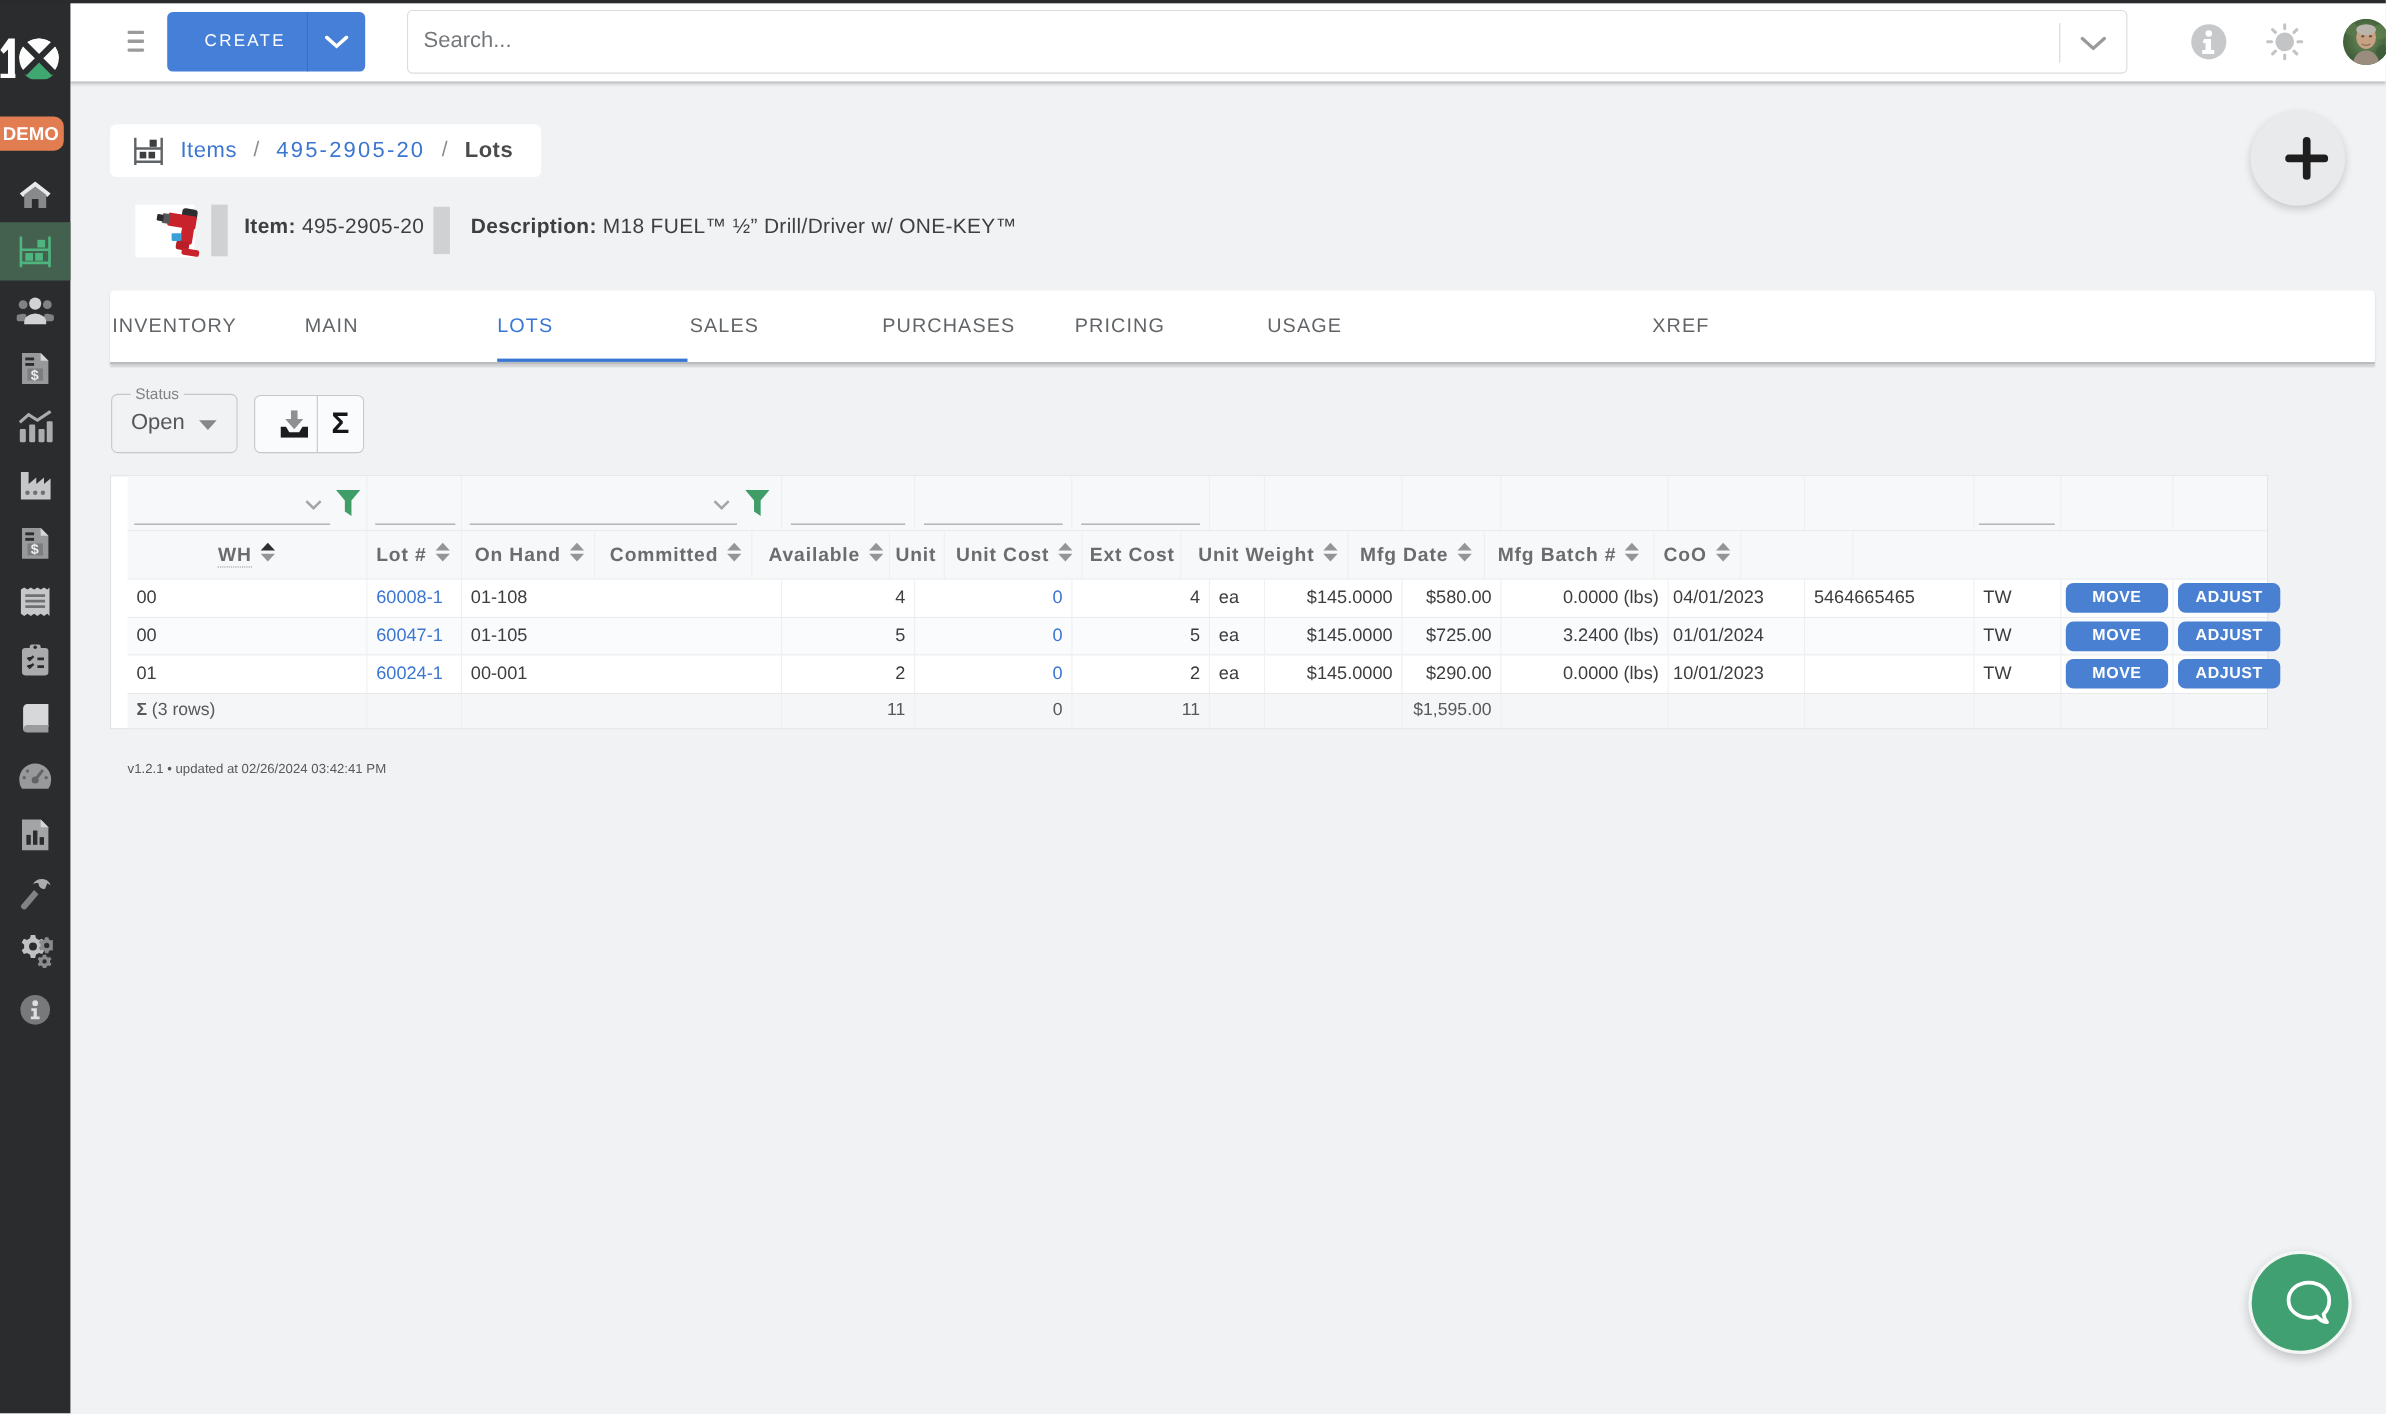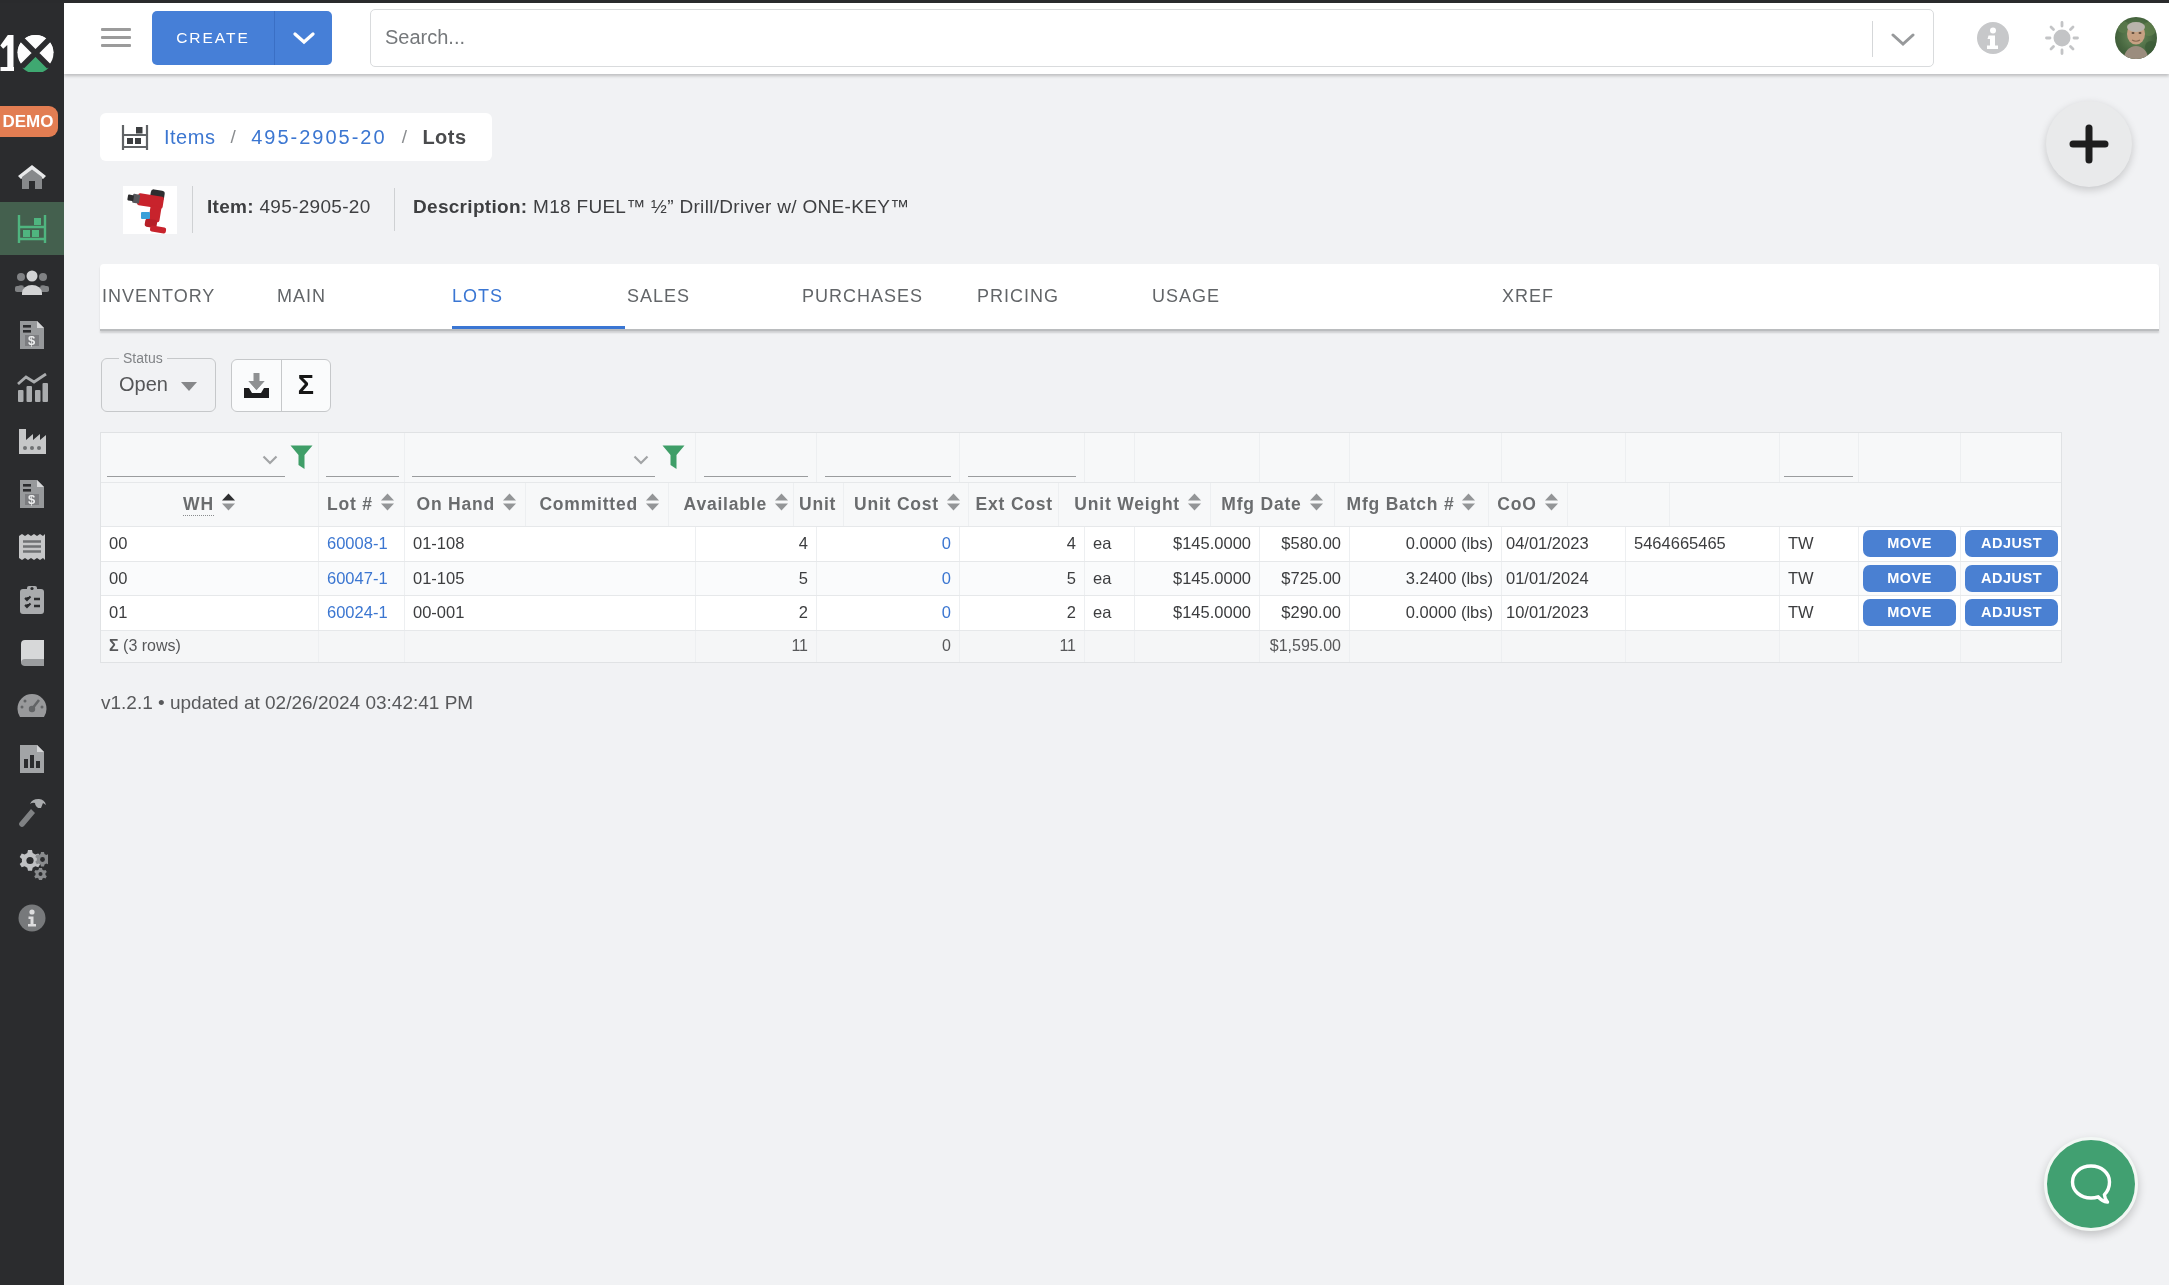--- a/index.html
+++ b/index.html
@@ -1,18 +1,18 @@
 <!DOCTYPE html>
 <html><head>
 <meta charset="utf-8">
 <style>
 * { margin:0; padding:0; box-sizing:border-box; }
 html,body { width:2169px; height:1285px; overflow:hidden; }
 body { font-family:"Liberation Sans", sans-serif; background:#f1f2f4; position:relative; }
-.abs { position:absolute; }
+.abs { position:absolute;padding-left:15px; }
 
 
 #topstrip { left:0; top:0; width:2169px; height:3px; background:#2a2b2d; z-index:30; }
 
 
 #sidebar { left:0; top:0; width:64px; height:1285px; background:#2b2c2e; z-index:20; }
 #logo { position:absolute; left:0; top:34px; width:64px; height:38px; }
 #demo { position:absolute; left:-9px; top:106px; width:67px; height:31px; background:#e27d52; border-radius:9px; color:#fff; font-weight:bold; font-size:17px; line-height:31px; text-align:center; padding-left:7px; }
 .navitem { position:absolute; left:0; width:64px; height:53px; display:flex; align-items:center; justify-content:center; }
 .navitem.active { background:#44604e; }
@@ -78,21 +78,21 @@
 .lft { padding-left:8px; }
 .link { color:#3b76d1;text-align:center; }
 .flt-line { position:absolute; left:8px; right:8px; bottom:5px; border-bottom:1px solid #9a9c9e; }
 .fchev { position:absolute; top:18px; }
 .ffun { position:absolute; top:12px; }
 .sorticon { margin-left:7px; }
 .hlbl { display:inline-block; }
 .dotted { border-bottom:1px dotted #8a8c8e; }
 .actbtn { display:inline-block; background:#4a80d2; color:#fff; font-size:14.5px; font-weight:bold; letter-spacing:0.5px; border-radius:7px; text-align:center; line-height:27px; height:27px; }
 
-#footnote { left:101px; top:692px; font-size:19px; color:#58595b; }
+#footnote { left:101px; top:692px; font-size:12px; color:#58595b; }
 
 
 #fab { left:2046px; top:101px; width:86px; height:86px; border-radius:50%; background:#e9eaeb; box-shadow:0 3px 8px rgba(0,0,0,0.18); display:flex; align-items:center; justify-content:center; }
 #chat { left:2044px; top:1137px; width:94px; height:94px; border-radius:50%; background:#41a071; border:3px solid #f2f7f4; box-shadow:0 4px 10px rgba(0,0,0,0.2); display:flex; align-items:center; justify-content:center; }
 </style>
 </head>
 <body>
 <div class="abs" id="sidebar">
   <div id="logo">
     <svg width="64" height="38" viewBox="0 0 64 38">

